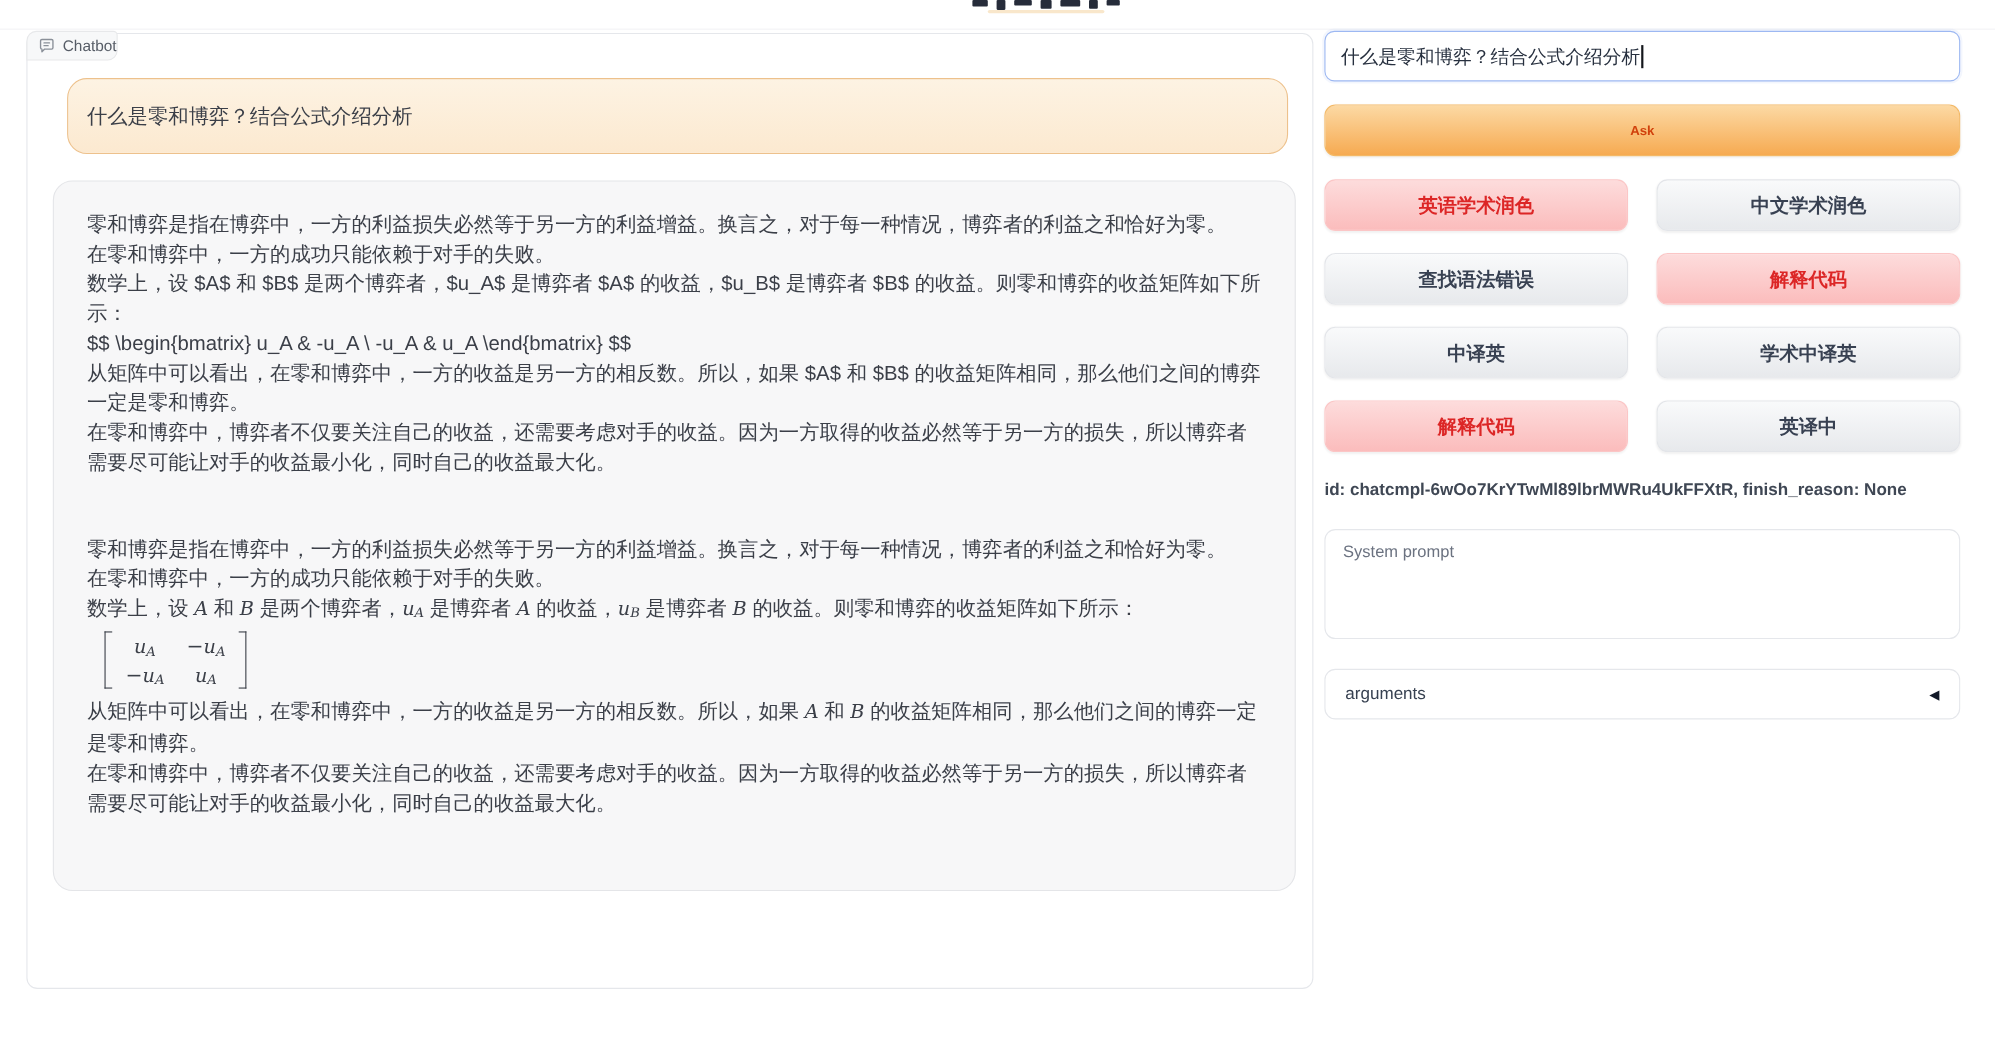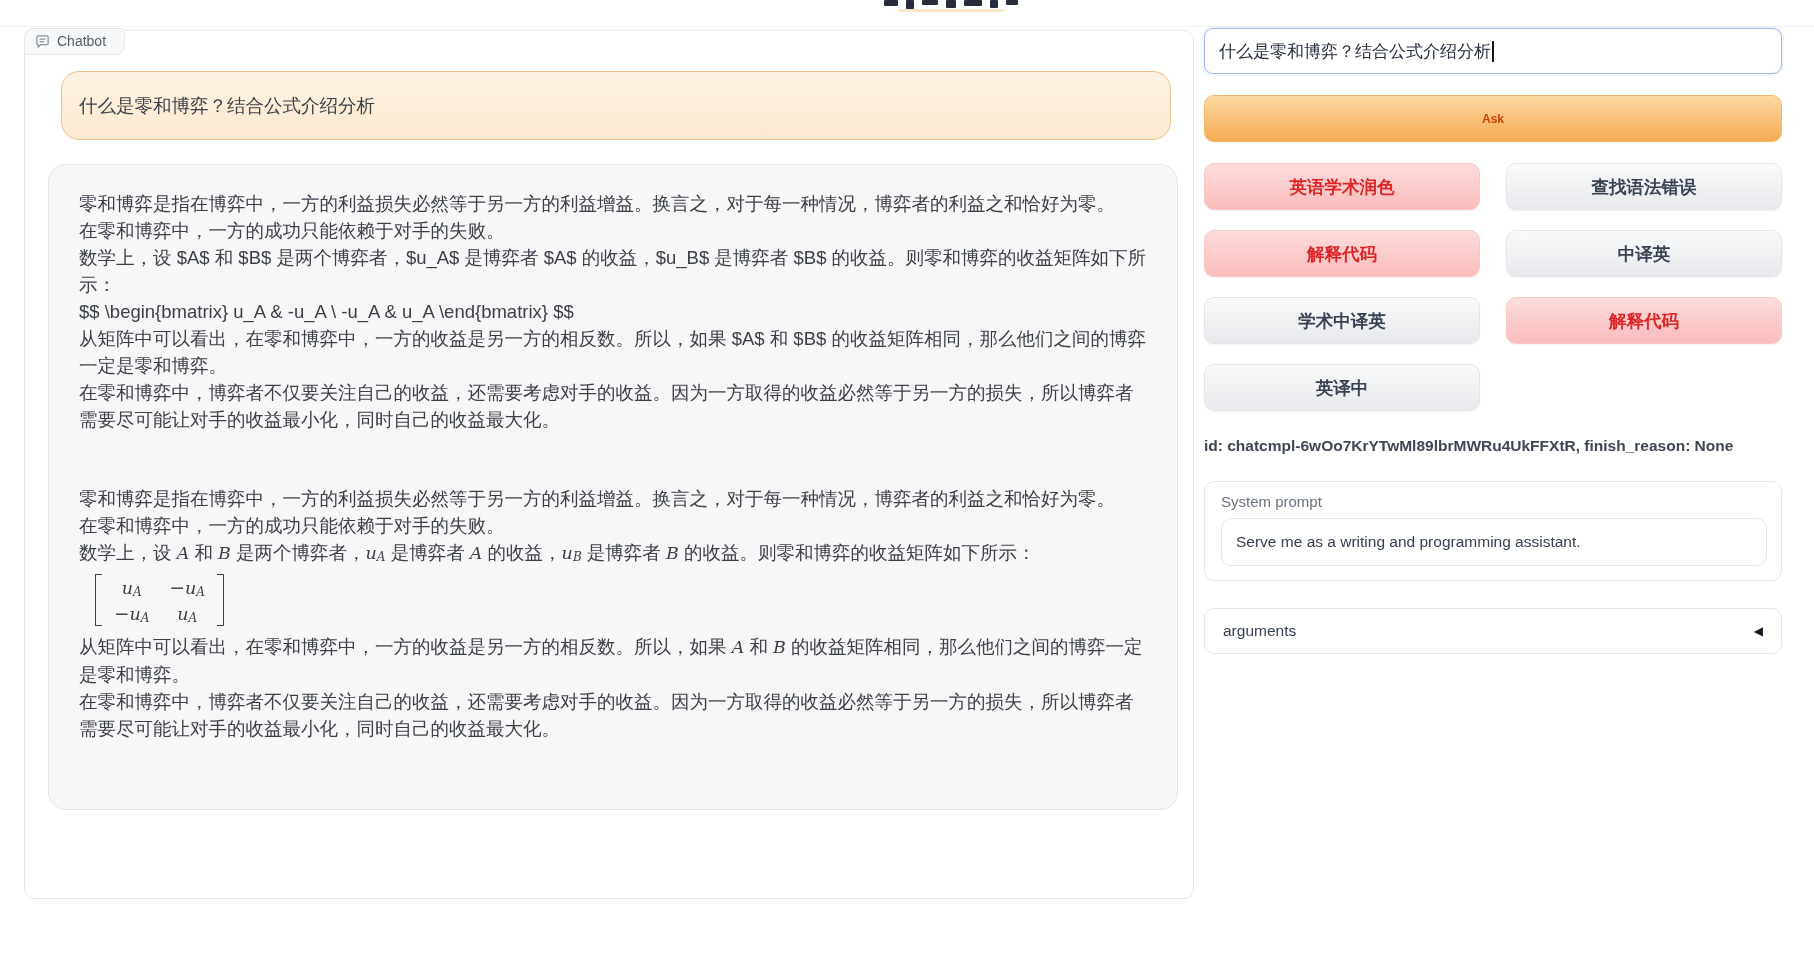--- a/index.html
+++ b/index.html
@@ -21,21 +21,21 @@
   .title-frags span:nth-child(6){width:8px;height:8px;}
   .title-frags span:nth-child(7){width:12px;height:5px;}
   .title-underline{position:absolute;left:898px;top:9px;width:106px;height:3px;background:#f6ddb5;opacity:.7;border-radius:2px;}
   .top-divider{position:absolute;left:0;right:0;top:26px;height:1px;background:#f2f3f5;}
 
   
   .chat-panel{position:absolute;left:24px;top:30px;width:1170px;height:869px;background:#fff;
     border:1px solid #e5e7eb;border-radius:10px;box-sizing:border-box;}
   .chatbot-tab{position:absolute;left:-1px;top:-3px;display:flex;align-items:center;gap:7px;
     background:#f7f8f9;border:1px solid #e7e8ea;border-radius:9px 4px 9px 0;
-    padding:4px 18px 5px 10px;color:#565c66;font-size:14px;text-align:center;}
+    padding:4px 0 5px 10px;color:#565c66;font-size:14px;text-align:center;}
   .chatbot-tab svg{display:block;}
 
   .bubble-user{position:absolute;left:36px;top:40px;width:1110px;height:69px;box-sizing:border-box;
     background:linear-gradient(180deg,#fdf3e3 0%,#fce9d0 100%);
     border:1px solid #edc18c;border-radius:18px;
     display:flex;align-items:center;padding:0 17px;font-size:18.5px;color:#3b3f48;}
   .bubble-bot{position:absolute;left:23px;top:133px;width:1130px;height:646px;box-sizing:border-box;
     background:#f7f7f8;border:1px solid #e4e5e8;border-radius:18px;
     padding:25px 30px;font-size:18.5px;line-height:27px;color:#3b3f48;overflow:hidden;}
   .bline{min-height:27px;}
@@ -127,35 +127,33 @@
 
   <div class="chat-input">
     <span>什么是零和博弈？结合公式介绍分析</span>
     <span class="caret"></span>
   </div>
 
   <div class="btn btn-ask">Ask</div>
 
   <div class="fn-grid" id="fn-grid">
       <div class="btn fn-btn red">英语学术润色</div>
+      <div class="btn fn-btn gray">中文学术润色</div>
       <div class="btn fn-btn gray">查找语法错误</div>
       <div class="btn fn-btn red">解释代码</div>
       <div class="btn fn-btn gray">中译英</div>
       <div class="btn fn-btn gray">学术中译英</div>
       <div class="btn fn-btn red">解释代码</div>
       <div class="btn fn-btn gray">英译中</div>
     </div>
 
   <div class="status-line">id: chatcmpl-6wOo7KrYTwMl89lbrMWRu4UkFFXtR, finish_reason: None</div>
 
   <div class="sys-panel">
     <div class="sys-label">System prompt</div>
-    <div class="sys-box">
-      <span>Serve me as a writing and programming assistant.</span>
-    </div>
   </div>
 
   <div class="accordion">
     <span class="acc-label">arguments</span>
     <span class="acc-arrow">◀</span>
   </div>
 
 </div>
 
 </body></html>

